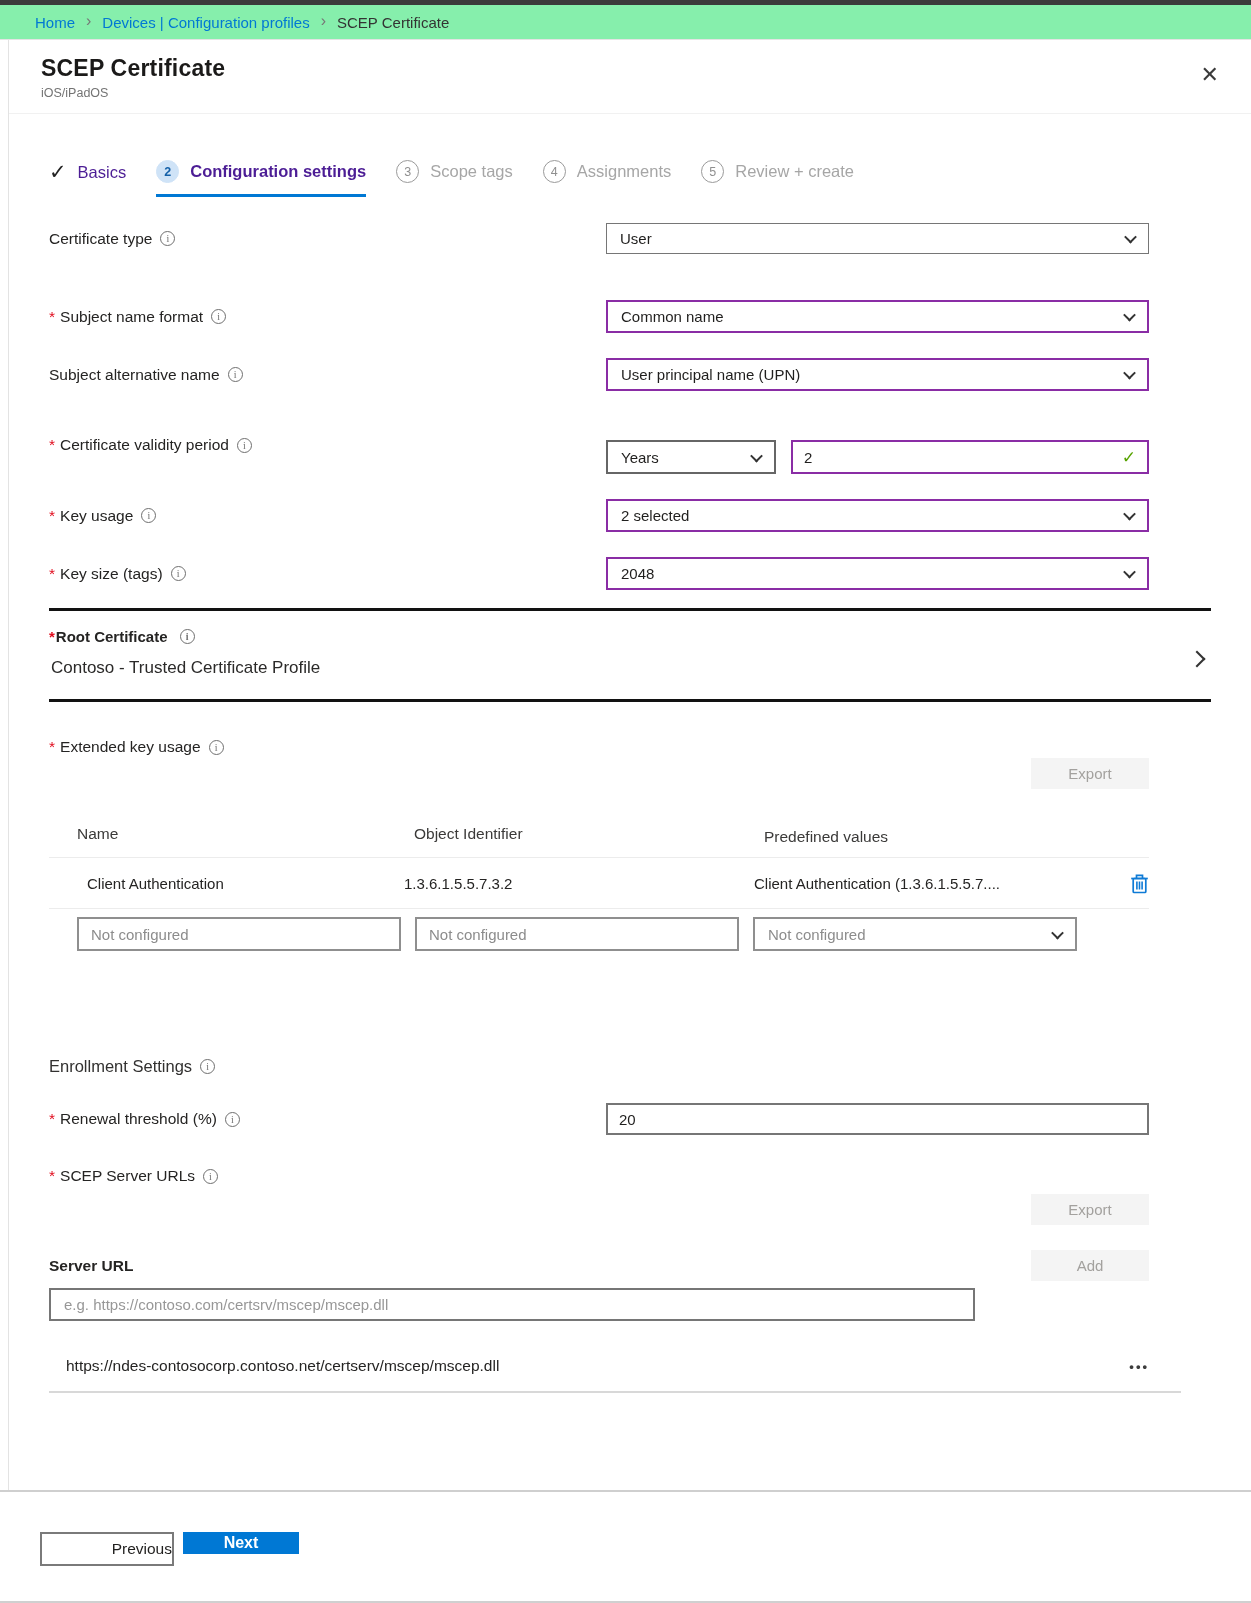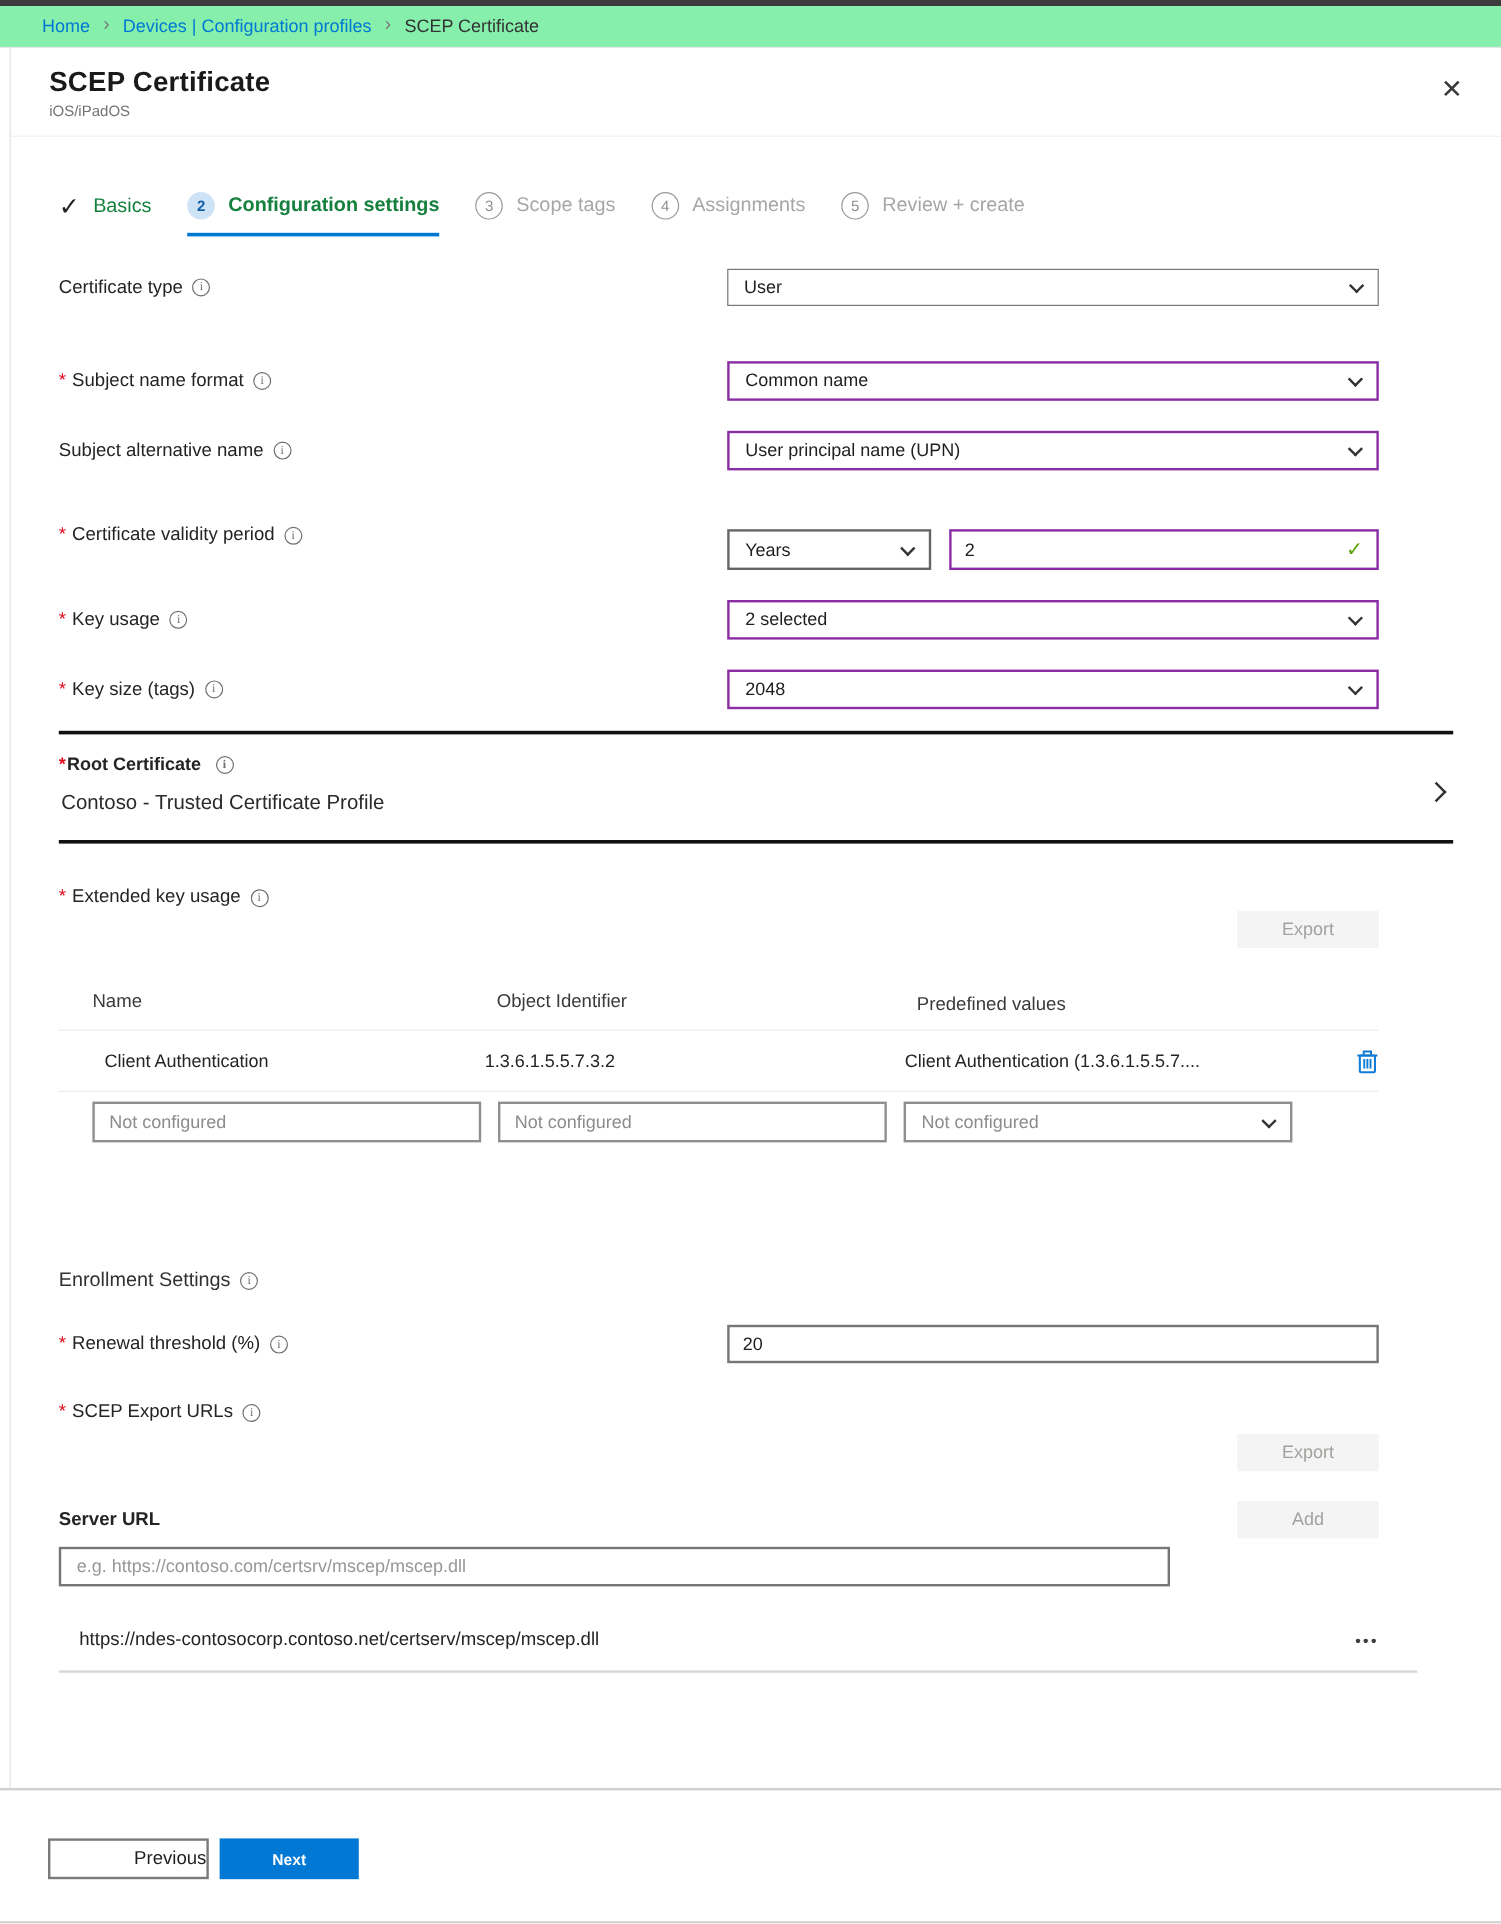--- a/index.html
+++ b/index.html
@@ -28,21 +28,21 @@
   .titlebar { position: relative; padding: 15px 30px 13px 32px; border-bottom: 1px solid #f1f1f1; }
   .page-title { font-size: 23px; font-weight: 700; color: #1b1a19; letter-spacing: .2px; }
   .page-subtitle { font-size: 12.5px; color: #737373; margin-top: 4px; }
   .close-x { position: absolute; right: 32px; top: 22px; font-size: 22px; color: #3b3b3b; cursor: pointer; font-weight: 300; }
 
   
   .steps { display: flex; align-items: flex-start; gap: 30px; margin: 46px 0 0 40px; }
   .step { display: flex; align-items: center; gap: 11px; padding-bottom: 11px; border-bottom: 3px solid transparent; cursor: pointer; }
   .step.active { border-bottom-color: #0078d4; }
   .step-label { font-size: 16.5px; color: #a6a6a6; }
-  .step.done .step-label, .step.active .step-label { color: #15803d; }
+  .step.done .step-label, .step.active .step-label { color: #4c1d95; }
   .step.active .step-label { font-weight: 700; }
   .check-glyph { font-size: 21px; color: #222; font-weight: 400; }
   .num {
     width: 23px; height: 23px; border-radius: 50%; border: 1px solid #9a9a9a;
     color: #8f8f8f; font-size: 12.5px; display: flex; align-items: center; justify-content: center;
     background: #fff;
   }
   .step.active .num { background: #cfe3f7; border-color: #cfe3f7; color: #1360a8; font-weight: 700; }
 
   
@@ -127,22 +127,22 @@
   
   .footer {
     position: absolute; left: 0; right: 0; top: 1490px;
     border-top: 2px solid #cfcfcf; padding: 40px 0 0 40px; display: flex; gap: 9px; background: #fff;
   }
   .btn-prev {
     width: 134px; height: 34px; background: #fff; border: 2px solid #7a7a7a;
     font-size: 15.5px; font-family: Liberation Sans, sans-serif; color: #201f1e; cursor: pointer; text-align: right;
   }
   .btn-next {
-    width: 116px; height: 34px; background: #0078d4; border: none;
-    font-size: 13px; font-family: inherit; color: #fff; font-weight: 700; cursor: pointer;
+    width: 116px; height: 22px; background: #0078d4; border: none;
+    font-size: 16px; font-family: inherit; color: #fff; font-weight: 700; cursor: pointer;
   }
   .bottom-line { position: absolute; bottom: 0; left: 0; right: 0; border-top: 2px solid #d0d0d0; }
 </style>
 </head>
 <body>
 
 <div class="topbar"></div>
 
 <nav class="breadcrumb">
   <span class="crumb-link">Home</span>
@@ -340,21 +340,21 @@
       </div>
       <div class="control">
         <div class="input-wrap gray-b">
           <input type="text" value="20" style="">
         </div>
       </div>
     </div>
 
     <div class="scep-label">
       <span class="req">*</span>
-      <span>SCEP Export URLs</span>
+      <span>SCEP Server URLs</span>
       <span class="info">i</span>
     </div>
     <div class="btn-row" style="margin-top:9px;">
       <button class="btn-disabled">Export</button>
     </div>
 
     <div class="server-row">
       <span class="server-label">Server URL</span>
       <button class="btn-disabled">Add</button>
     </div>

